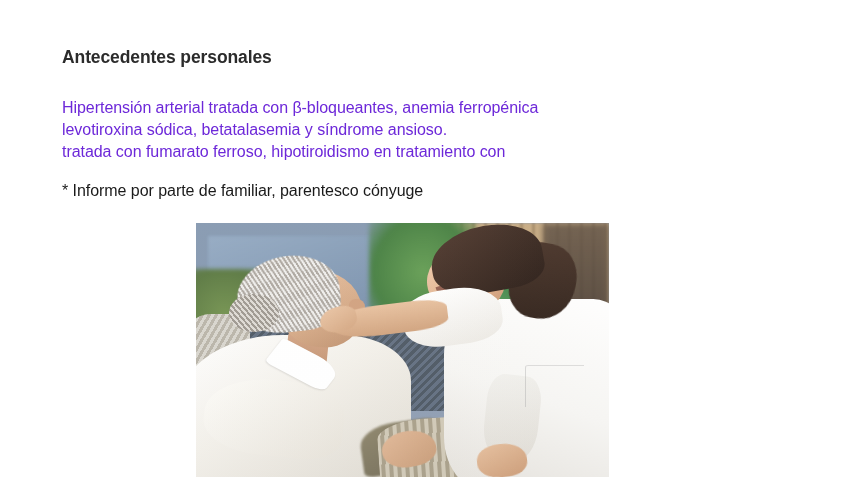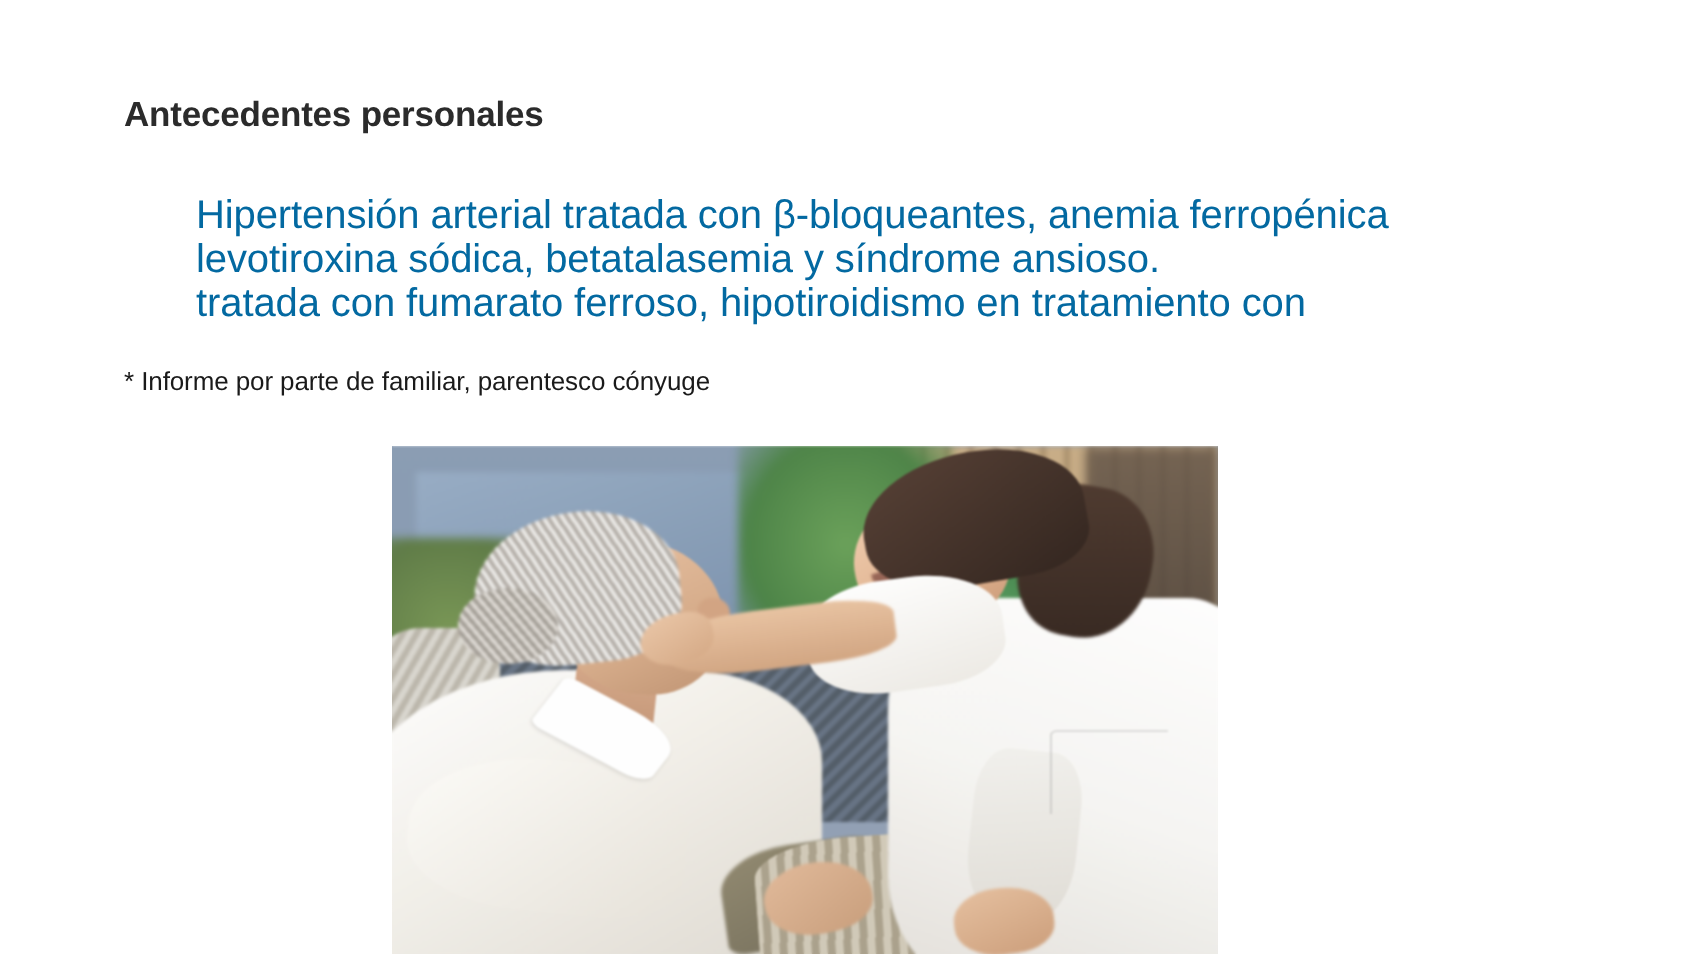--- a/index.html
+++ b/index.html
@@ -33,28 +33,27 @@
     letter-spacing: -0.1px;
     line-height: 21px;
   }
 
   
   .body-paragraph {
     position: absolute;
     left: 62px;
     top: 97px;
     width: 729px;
-    font-size: 20px;
-    color: #0369a1;
+    font-size: 16px;
+    color: #6d28d9;
     line-height: 22px;
     text-align: justify;
     text-align-last: left;
     letter-spacing: -0.05px;
     word-spacing: 0px;
-    margin-left: 36px;
   }
   .body-paragraph .jline {
     display: block;
     text-align: justify;
     text-align-last: justify;
     white-space: nowrap;
   }
   .body-paragraph .jline.last {
     text-align-last: left;
   }
@@ -67,21 +66,21 @@
   .body-paragraph .jline.last::after {
     display: none;
   }
 
   
   .footnote {
     position: absolute;
     left: 62px;
     top: 180px;
     width: 730px;
-    font-size: 13px;
+    font-size: 16px;
     color: #1a1a1a;
     line-height: 22px;
     letter-spacing: -0.05px;
   }
 
   
   .photo {
     position: absolute;
     left: 196px;
     top: 223px;

